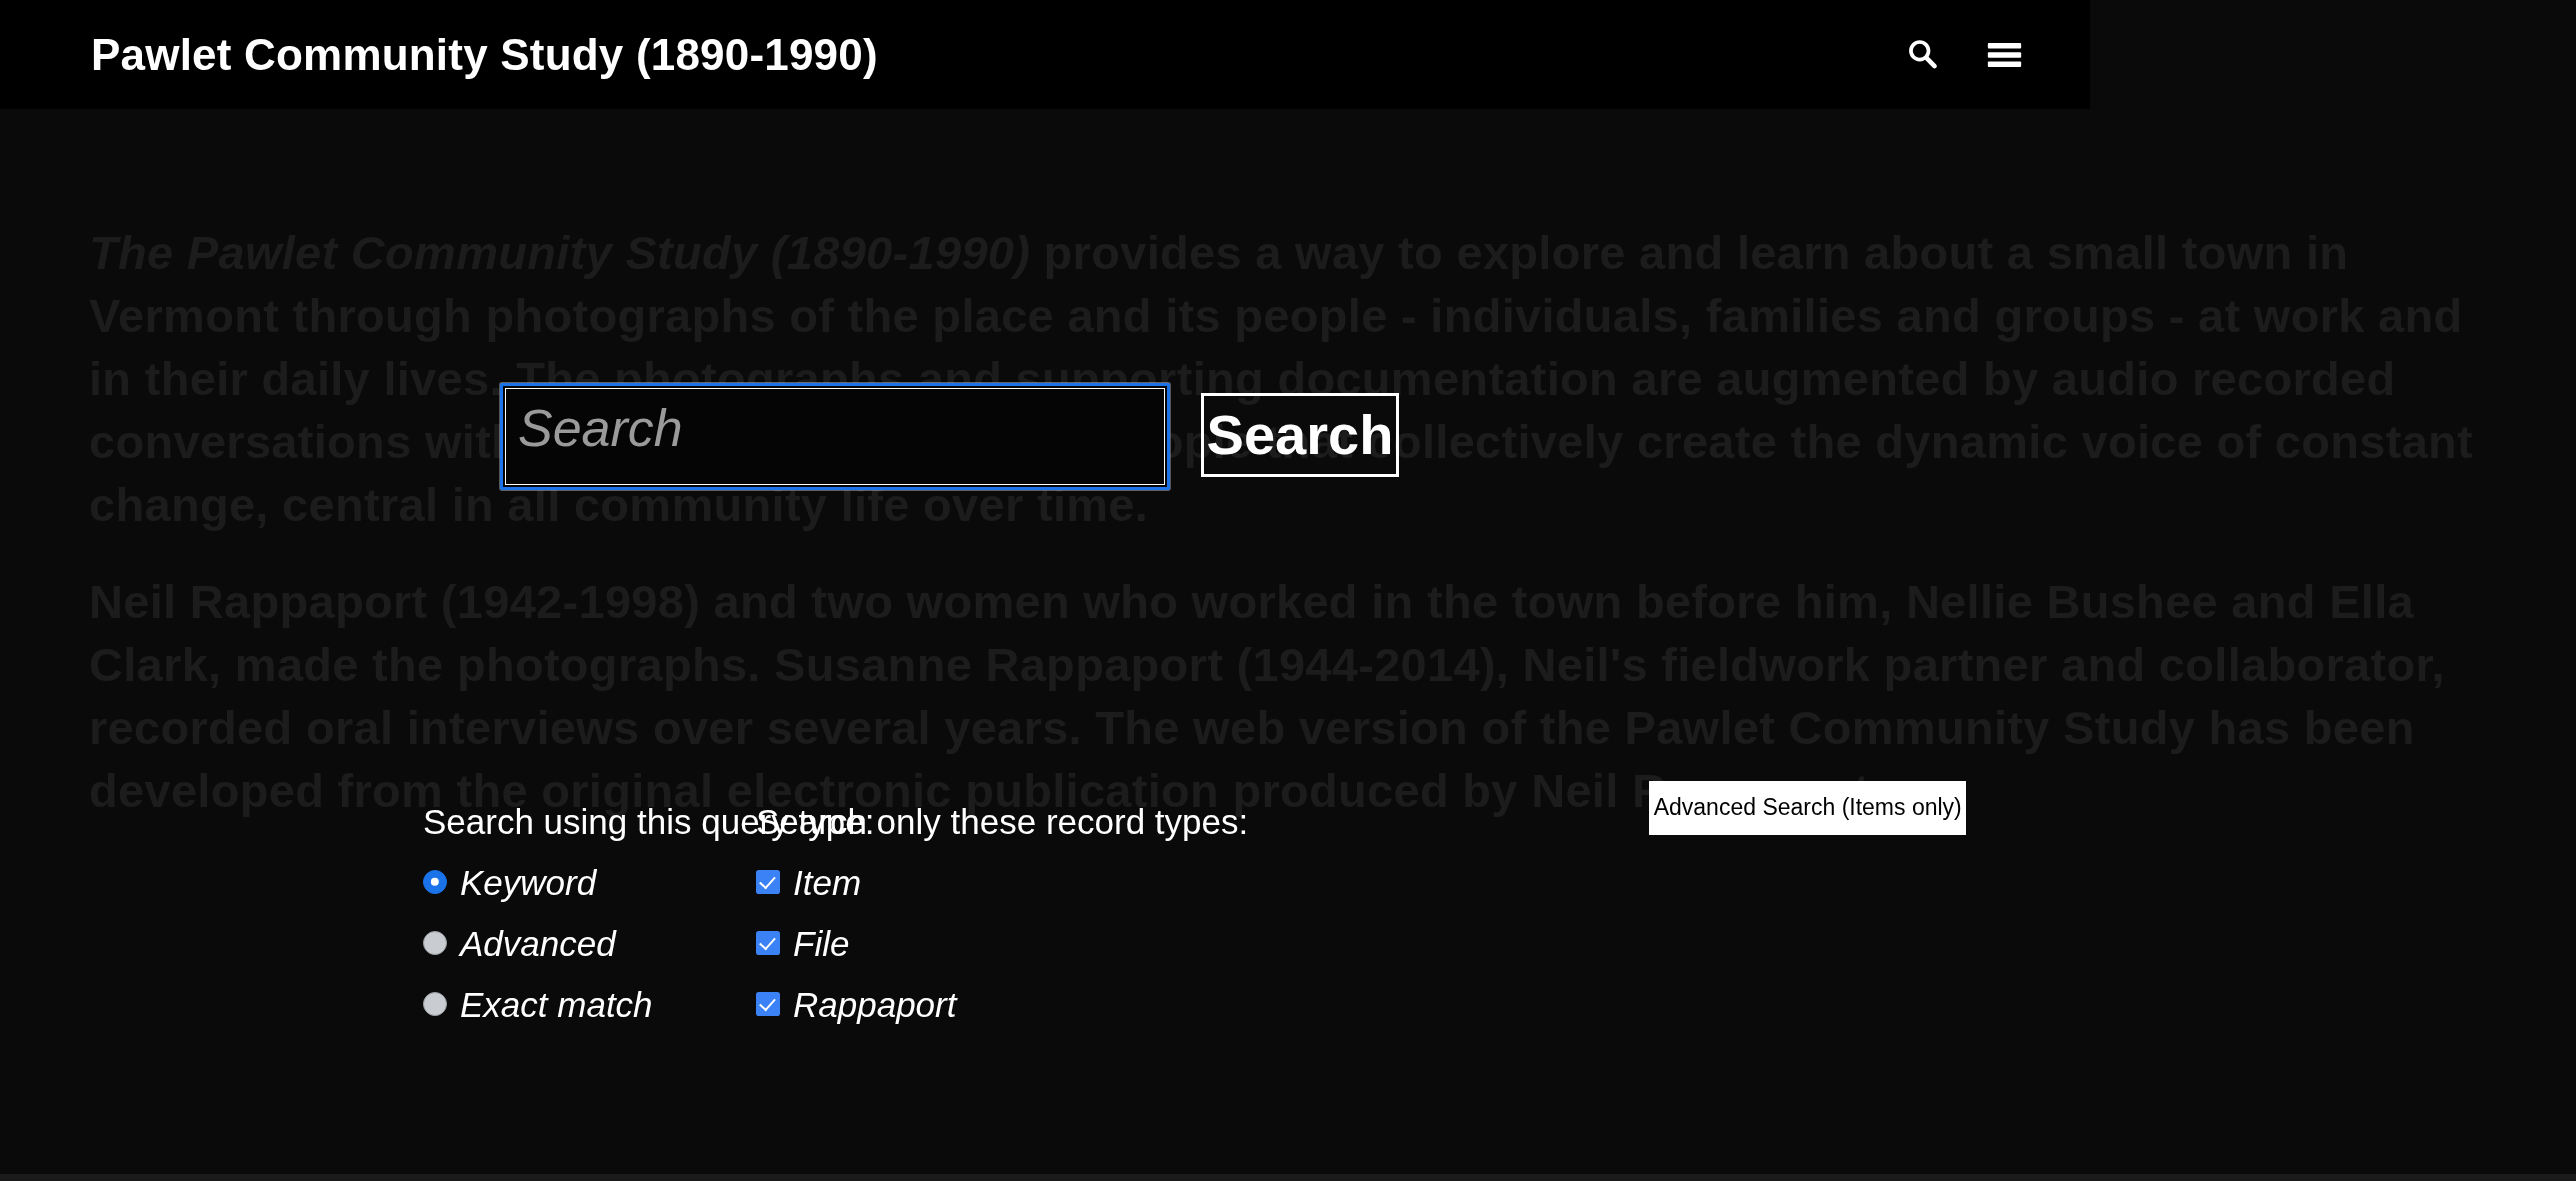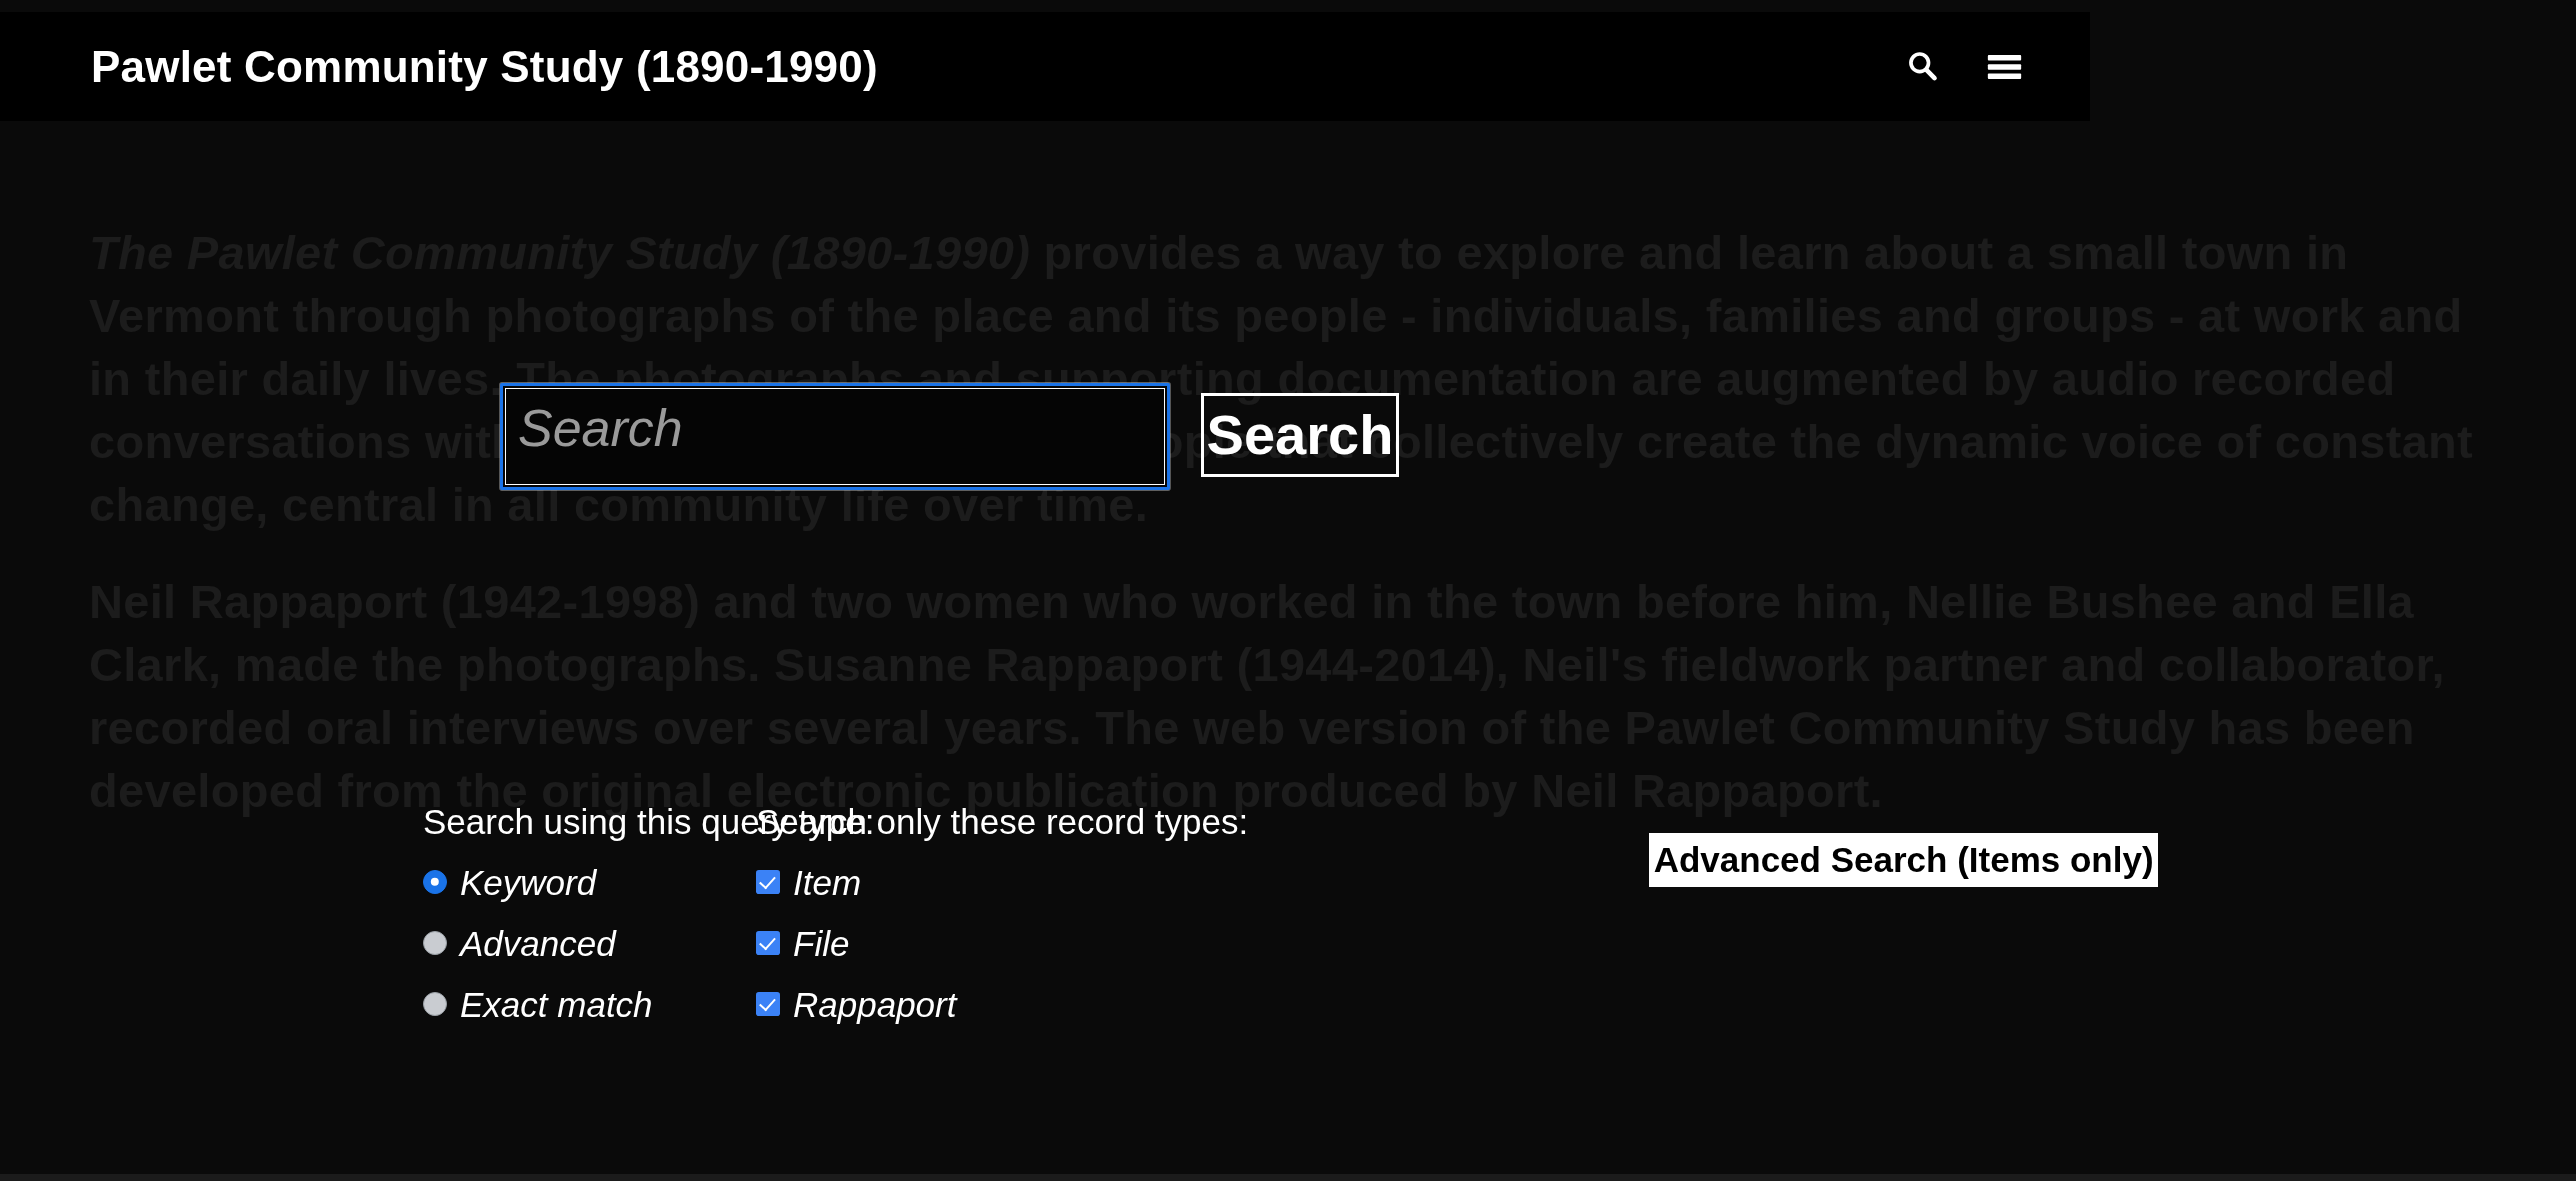--- a/index.html
+++ b/index.html
@@ -20,21 +20,20 @@
   #site-header {
     position: absolute;
     top: 0; left: 0;
     width: 2090px;
     height: 109px;
     background: #000000;
     display: flex;
     align-items: center;
     box-sizing: border-box;
     padding: 0 37px 0 91px;
-    margin-top: 12px;
   }
   #site-title {
     color: #ffffff;
     font-size: 44px;
     font-weight: bold;
     font-family: "Liberation Sans Narrow", "Liberation Sans", sans-serif;
     font-stretch: condensed;
     letter-spacing: 0.2px;
     white-space: nowrap;
     line-height: 1;
@@ -211,32 +210,31 @@
     left: 7.4px; top: 2.8px;
     width: 6.5px; height: 13px;
     border: solid #ffffff;
     border-width: 0 2.8px 2.8px 0;
     transform: rotate(42deg);
   }
 
   
   #advanced-search-link {
     position: absolute;
-    top: 833px;
+    top: 781px;
     left: 1649px;
     background: #ffffff;
     color: #000000;
-    font-size: 35px;
+    font-size: 23px;
     line-height: 47px;
     font-family: "Liberation Sans", sans-serif;
     text-decoration: none;
     padding: 2.8px 4.7px 4.7px 4.7px;
     white-space: nowrap;
     z-index: 6;
-    font-weight: bold;
   }
 
   
   #bottom-strip {
     position: absolute;
     left: 0;
     top: 1174px;
     width: 2576px;
     height: 7.4px;
     background: #1b1b1b;

